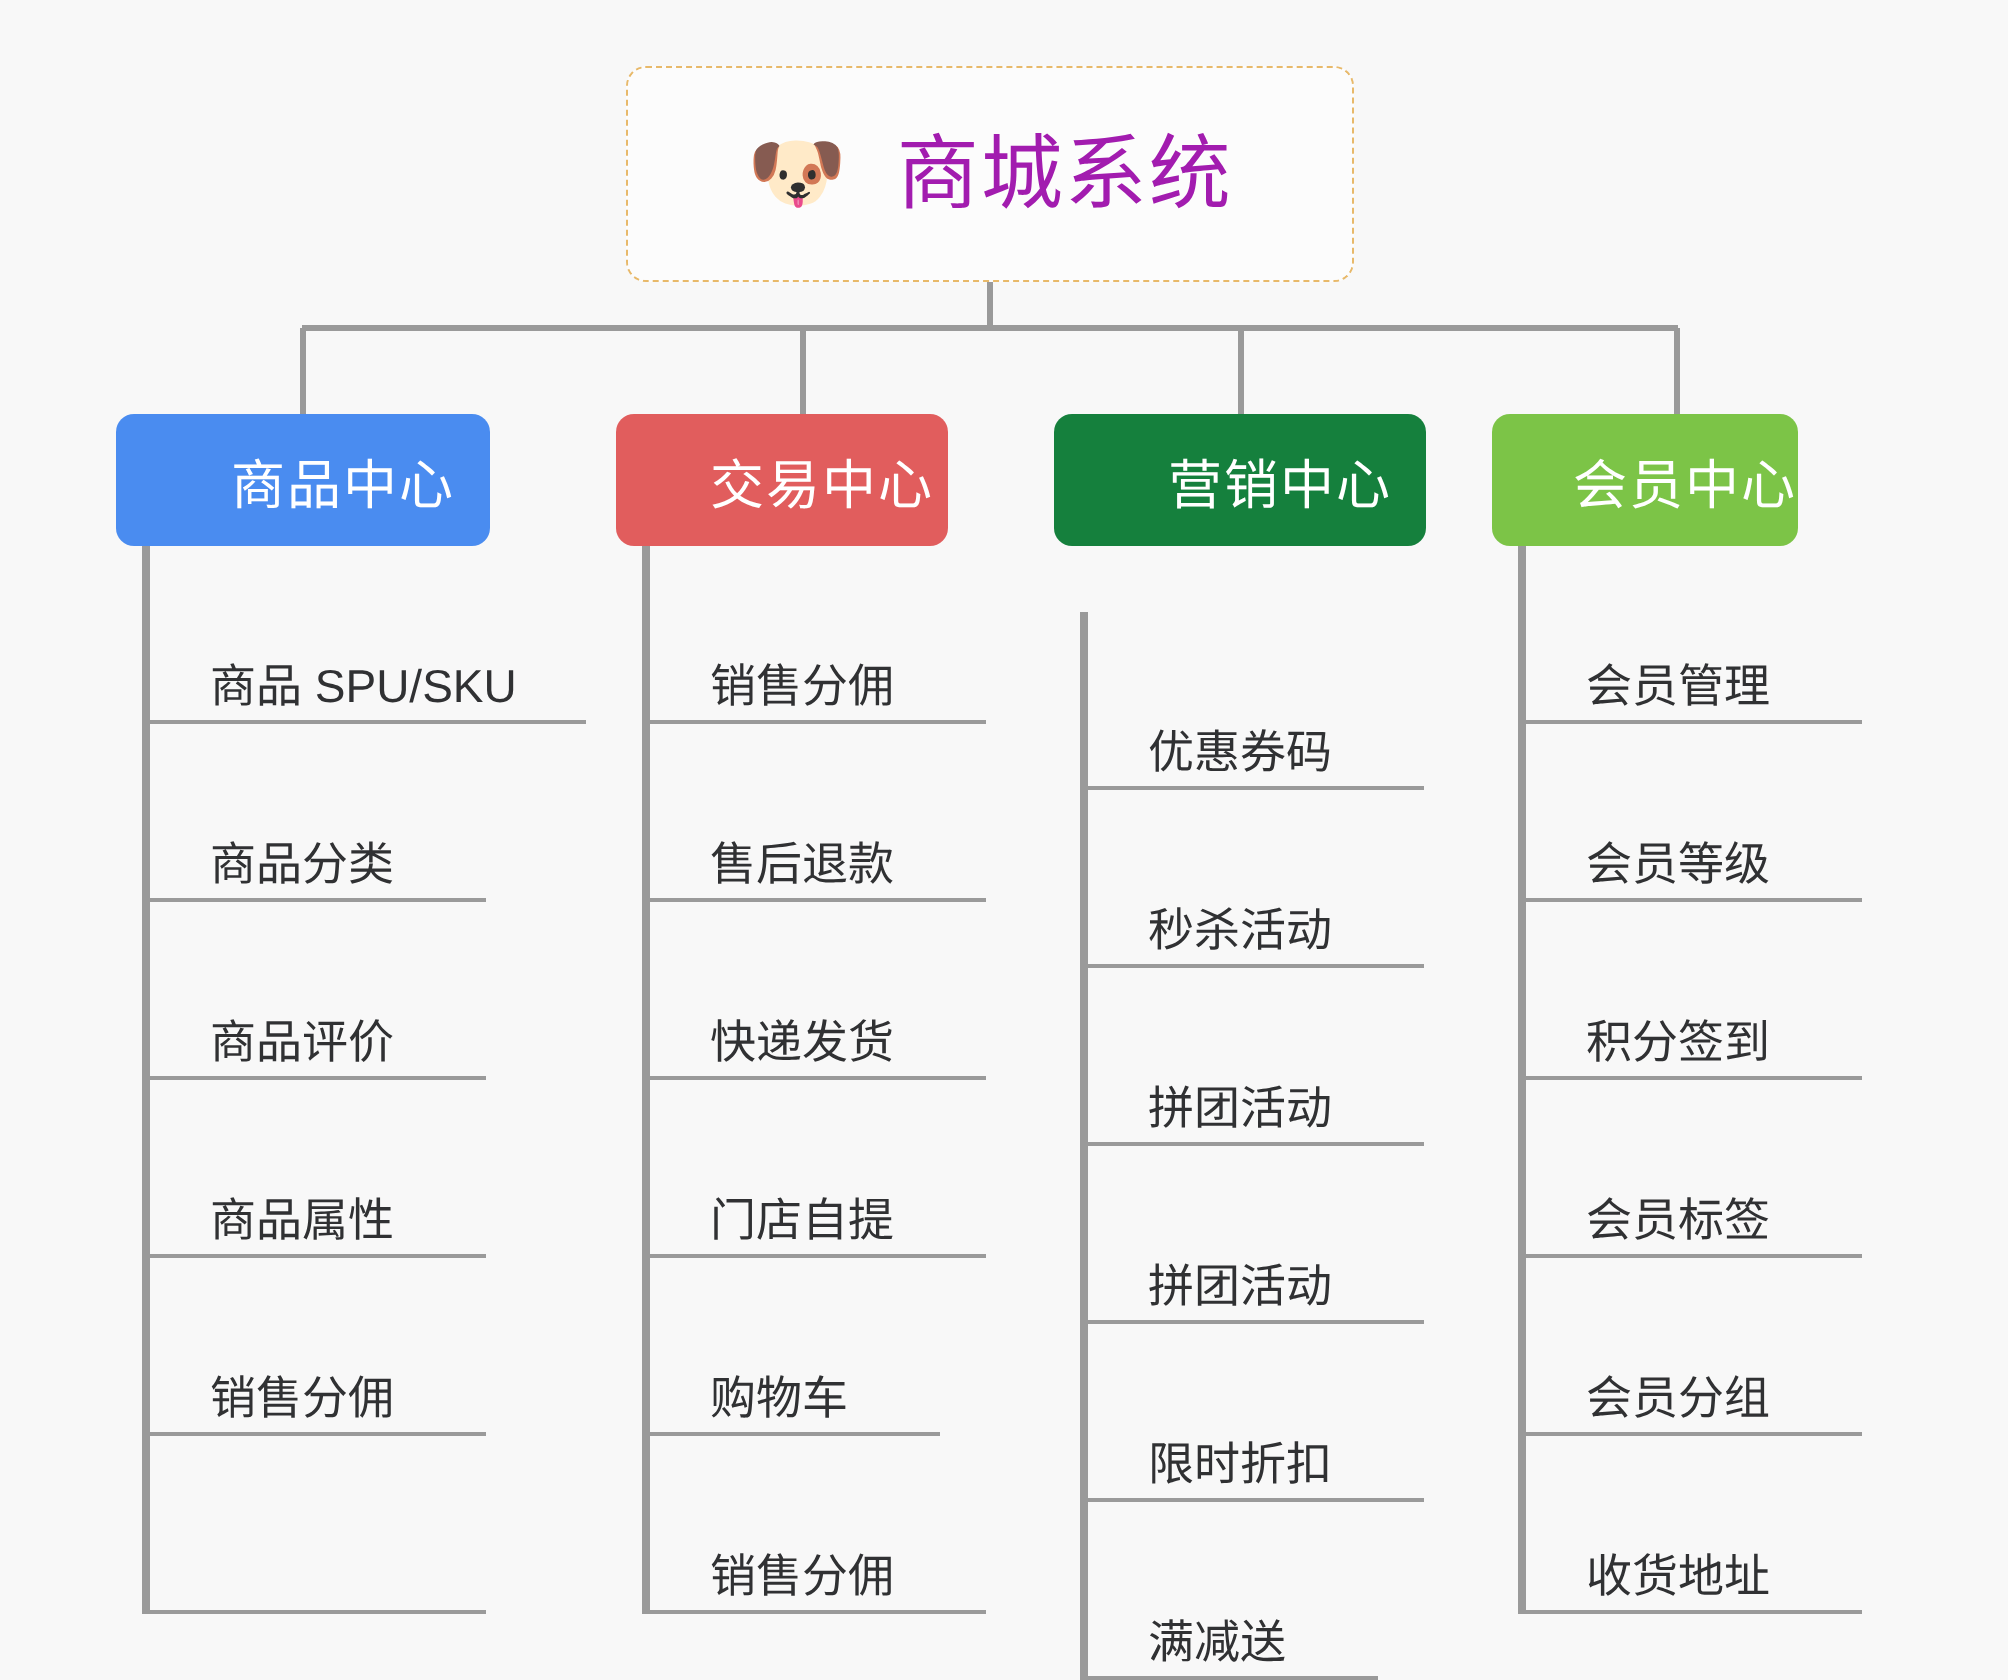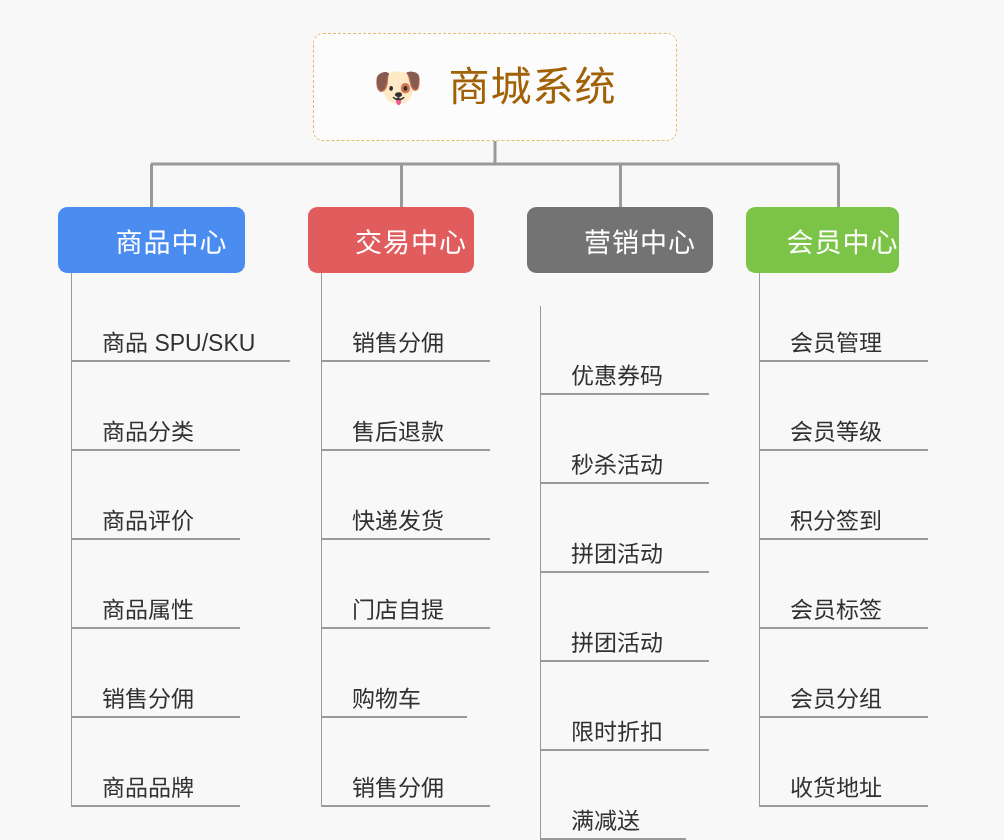--- a/index.html
+++ b/index.html
@@ -96,21 +96,21 @@
   .col-1 .cat-box { width: 166px; }
   .col-2 .cat-box { width: 186px; }
   .col-3 .cat-box { width: 153px; }
 
   
   .leaf-list {
     position: relative;
     margin-top: 0;
     padding-top: 0;
     margin-left: 13px;
-    border-left: 1px solid #0c4a6e;
+    border-left: 4px solid #0c4a6e;
     width: 230px;
   }
   .leaf-item {
     position: relative;
     height: 89px;
     display: flex;
     align-items: flex-end;
     box-sizing: border-box;
   }
   .leaf-underline {
@@ -135,21 +135,21 @@
   .u-w2 { width: 168px; }
   .u-w3 { width: 145px; }
 </style>
 </head>
 <body style="background: rgb(248, 248, 248);">
 
 <div id="mindmap">
 
   <div class="root-node" style="border-color: rgb(232, 185, 106); background: rgb(252, 252, 252);">
     <span class="root-emoji">🐶</span>
-    <span class="root-title" style="color: #a16207; margin-left: 11px;">商城系统</span>
+    <span class="root-title" style="color: #a21caf; margin-left: 11px;">商城系统</span>
   </div>
 
   <svg class="connector-layer" width="1004" height="840" viewBox="0 0 1004 840" xmlns="http://www.w3.org/2000/svg">
 
     <line x1="495" y1="141" x2="495" y2="164" stroke="#9a9a9a" stroke-width="3"></line>
 
     <line x1="151" y1="164" x2="839" y2="164" stroke="#9a9a9a" stroke-width="3"></line>
 
     <line x1="151.5" y1="164" x2="151.5" y2="207" stroke="#9a9a9a" stroke-width="3"></line>
     <line x1="401.5" y1="164" x2="401.5" y2="207" stroke="#9a9a9a" stroke-width="3"></line>
@@ -179,21 +179,20 @@
         <div class="leaf-item">
           <span class="leaf-underline u-w2" style="border-bottom-color: rgb(154, 154, 154);"></span>
           <span class="leaf-label">商品属性</span>
         </div>
         <div class="leaf-item">
           <span class="leaf-underline u-w2" style="border-bottom-color: rgb(154, 154, 154);"></span>
           <span class="leaf-label">销售分佣</span>
         </div>
         <div class="leaf-item">
           <span class="leaf-underline u-w2" style="border-bottom-color: rgb(154, 154, 154);"></span>
-          <span class="leaf-label">商品品牌</span>
         </div>
       </div>
     </div>
 
     <div class="column col-1">
       <div class="cat-box" style="background: rgb(225, 93, 93);">
         <span>交易中心</span>
       </div>
       <div class="leaf-list" style="border-left-color: rgb(154, 154, 154);">
         <div class="leaf-item">
@@ -217,21 +216,21 @@
           <span class="leaf-label">购物车</span>
         </div>
         <div class="leaf-item">
           <span class="leaf-underline u-w2" style="border-bottom-color: rgb(154, 154, 154);"></span>
           <span class="leaf-label">销售分佣</span>
         </div>
       </div>
     </div>
 
     <div class="column col-2">
-      <div class="cat-box" style="background: #737373;">
+      <div class="cat-box" style="background: #15803d;">
         <span>营销中心</span>
       </div>
       <div class="leaf-list" style="border-left-color: rgb(154, 154, 154); margin-top: 33px;">
         <div class="leaf-item">
           <span class="leaf-underline u-w2" style="border-bottom-color: rgb(154, 154, 154);"></span>
           <span class="leaf-label">优惠券码</span>
         </div>
         <div class="leaf-item">
           <span class="leaf-underline u-w2" style="border-bottom-color: rgb(154, 154, 154);"></span>
           <span class="leaf-label">秒杀活动</span>

